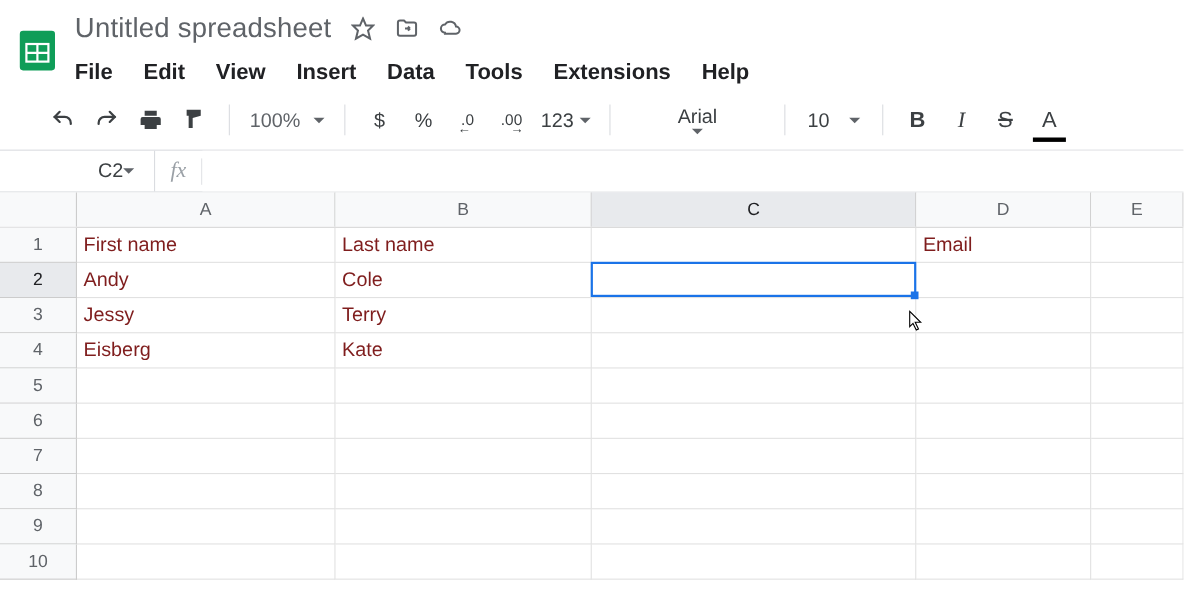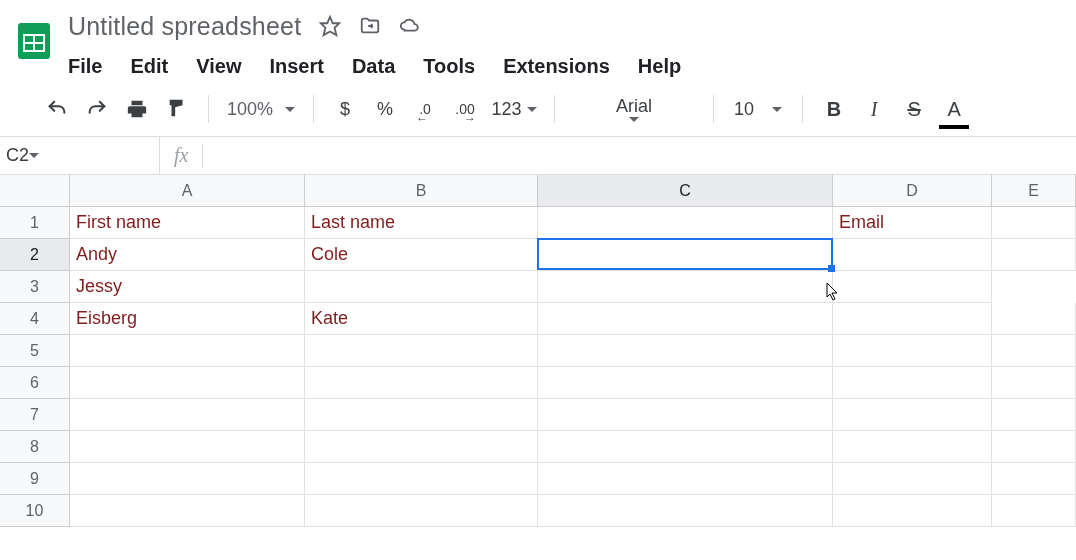--- a/index.html
+++ b/index.html
@@ -4,21 +4,21 @@
 <style>
 * { margin: 0; padding: 0; box-sizing: border-box; }
 body {
   font-family: "Google Sans", Arial, sans-serif;
   background: #fff;
   width: 1076px;
   height: 560px;
   overflow: hidden;
   color: #202124;
 }
-.header { display: flex; align-items: flex-start; padding: 8px 8px 0 8px; }
+.header { display: flex; align-items: center; padding: 8px 8px 0 8px; }
 .logo { width: 52px; height: 66px; display: flex; align-items: center; justify-content: center; flex-shrink: 0; }
 .logo svg { width: 44px; height: 44px; }
 .titlebar { flex: 1; padding-left: 8px; }
 .titlerow { display: flex; align-items: center; gap: 18px; height: 36px; }
 .doc-title { font-size: 25px; color: #5f6368; font-weight: 400; letter-spacing: 0.2px; }
 .title-icons { display: flex; gap: 18px; color: #5f6368; }
 .title-icons span { cursor: pointer; display: inline-flex; }
 .menubar { display: flex; align-items: center; gap: 0; height: 36px; margin-top: 4px; font-weight: bold; }
 .menu-item { font-size: 20px; color: #202124; padding: 4px 14px; cursor: pointer; border-radius: 4px; }
 .menu-item:first-child { padding-left: 0; }
@@ -53,27 +53,27 @@
 .textcolor { position: relative; font-size: 20px; }
 .textcolor::after { content: ""; position: absolute; left: 2px; right: 2px; bottom: -3px; height: 4px; background: #000; }
 
 .namebox-row {
   display: flex;
   align-items: center;
   border-bottom: 1px solid #dadce0;
   height: 38px;
 }
 .namebox {
-  width: 160px;
+  width: 141px;
   display: flex;
   align-items: center;
-  padding: 0 6px;
+  padding: 0 18px;
   border-right: 1px solid #dadce0;
   height: 100%;
-  justify-content: flex-start;
+  justify-content: flex-end;
 }
 .namebox span:first-child { font-size: 18px; color: #3c4043; }
 .fx-label { font-family: Georgia, serif; font-style: italic; color: #9aa0a6; font-size: 20px; padding: 0 14px; }
 .fx-sep { width: 1px; height: 24px; background: #dadce0; }
 .fx-input { flex: 1; border: none; outline: none; height: 100%; font-size: 18px; padding: 0 8px; }
 
 .grid { position: relative; user-select: none; }
 .cols {
   display: grid;
   grid-template-columns: 70px 235px 233px 295px 159px 84px;
@@ -266,20 +266,21 @@
     <div class="row-hdr sel">2</div>
     <div class="cell">Andy</div>
     <div class="cell">Cole</div>
     <div class="cell"></div>
     <div class="cell"></div>
     <div class="cell"></div>
   </div>
   <div class="row">
     <div class="row-hdr">3</div>
     <div class="cell">Jessy</div>
+    <div class="cell">Terry</div>
     <div class="cell"></div>
     <div class="cell"></div>
     <div class="cell"></div>
   </div>
   <div class="row">
     <div class="row-hdr">4</div>
     <div class="cell">Eisberg</div>
     <div class="cell">Kate</div>
     <div class="cell"></div>
     <div class="cell"></div>

